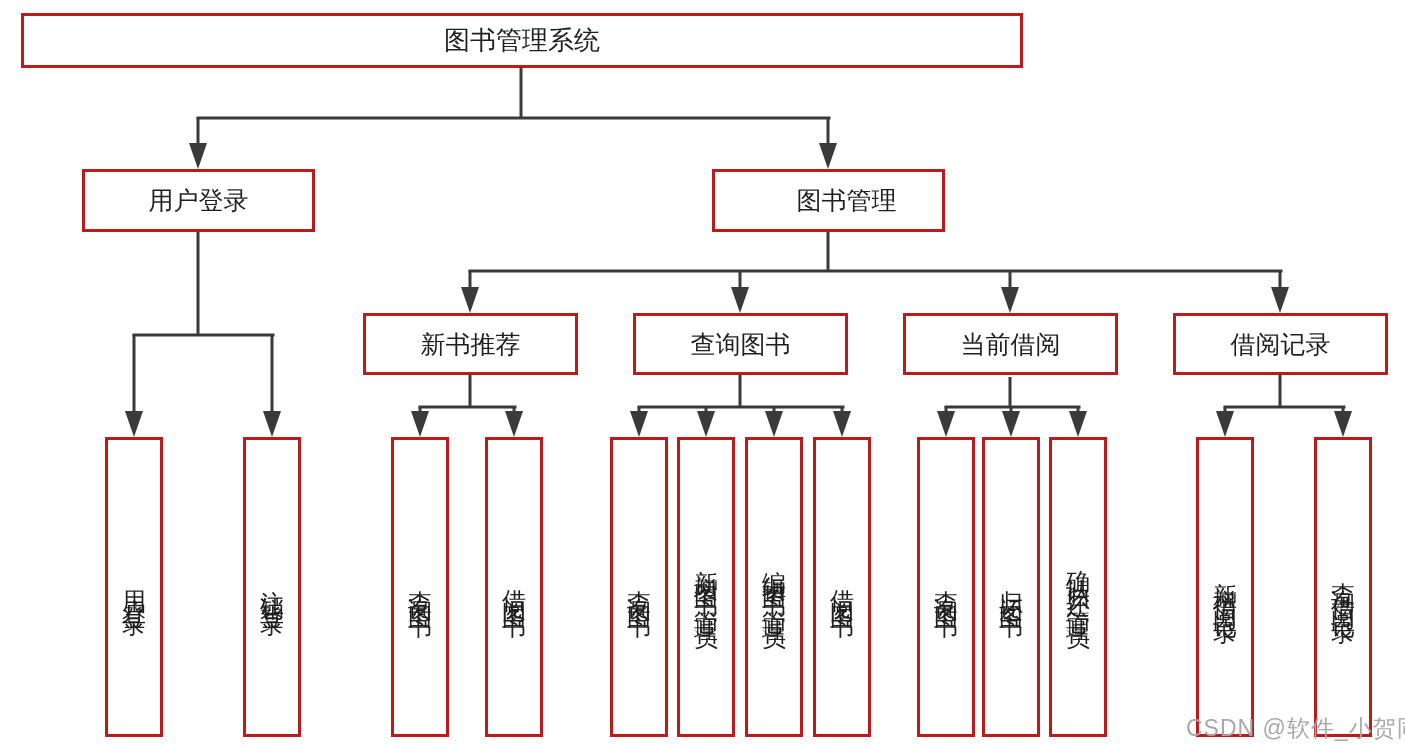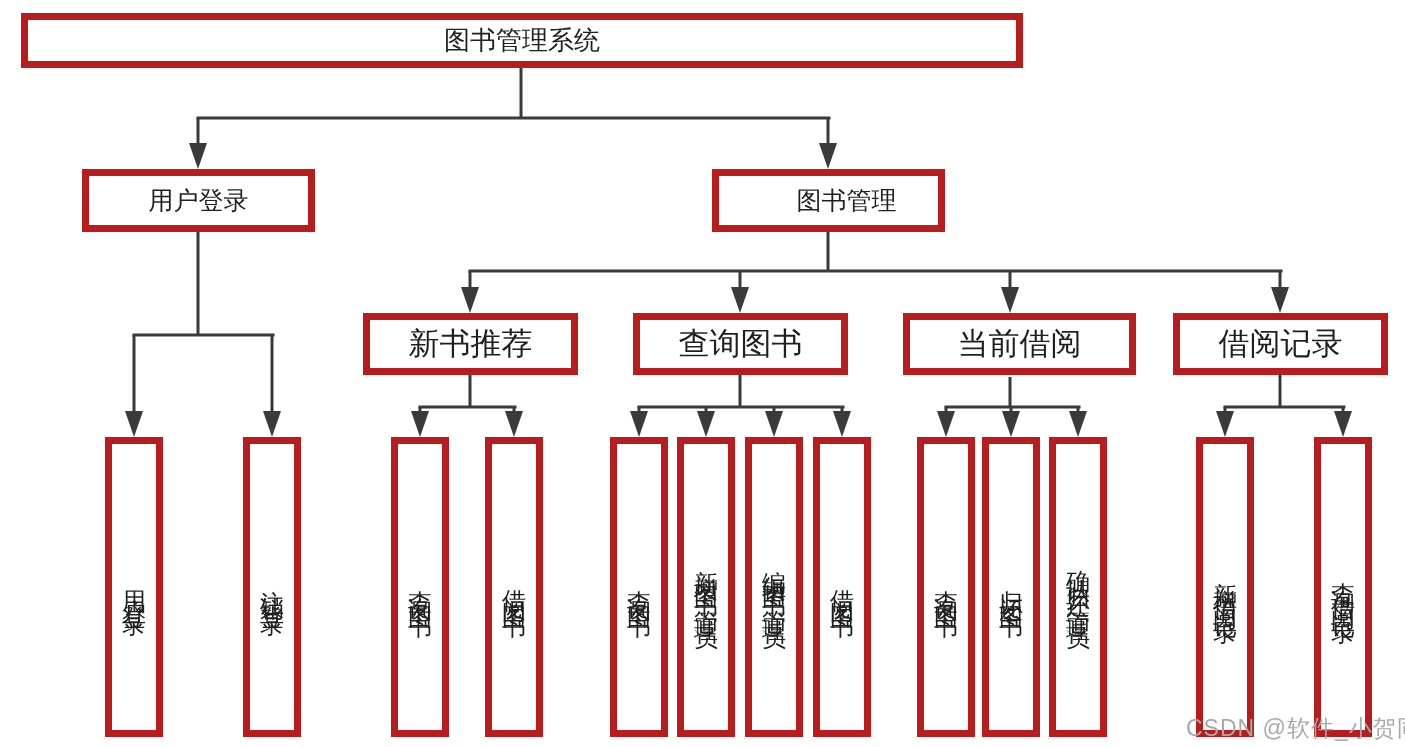--- a/index.html
+++ b/index.html
@@ -13,31 +13,31 @@
   }
   #connectors {
     position: absolute;
     left: 0; top: 0;
     width: 1405px; height: 747px;
     pointer-events: none;
   }
   .box {
     position: absolute;
     background: #ffffff;
-    border: 7px solid #b91c1c;
+    border: 3px solid #b91c1c;
     box-sizing: border-box;
     display: flex;
     align-items: center;
     justify-content: center;
     color: #1f1f1f;
     z-index: 2;
   }
   .lvl1 { font-size: 26px; }
   .lvl2 { font-size: 25px; }
-  .lvl3 { font-size: 31px; }
+  .lvl3 { font-size: 25px; }
   .leaf { font-size: 24px; }
   .leaf .vtext {
     writing-mode: vertical-rl;
     text-orientation: mixed;
     letter-spacing: 8px;
     line-height: 1;
     white-space: nowrap;
   }
   .watermark {
     position: absolute;
@@ -120,21 +120,21 @@
   <div class="box lvl2" style="left:712px; top:169px; width:233px; height:63px;padding-left:36px;">
     <span>图书管理</span>
   </div>
 
   <div class="box lvl3" style="left:363px; top:313px; width:215px; height:62px;">
     <span>新书推荐</span>
   </div>
   <div class="box lvl3" style="left:633px; top:313px; width:215px; height:62px;">
     <span>查询图书</span>
   </div>
-  <div class="box lvl3" style="left:903px; top:313px; width:233px; height:62px;">
+  <div class="box lvl3" style="left:903px; top:313px; width:215px; height:62px;">
     <span>当前借阅</span>
   </div>
   <div class="box lvl3" style="left:1173px; top:313px; width:215px; height:62px;">
     <span>借阅记录</span>
   </div>
 
   <div class="box leaf" style="left:105px; top:437px; width:58px; height:300px;">
     <span class="vtext">用户登录</span>
   </div>
   <div class="box leaf" style="left:243px; top:437px; width:58px; height:300px;">

